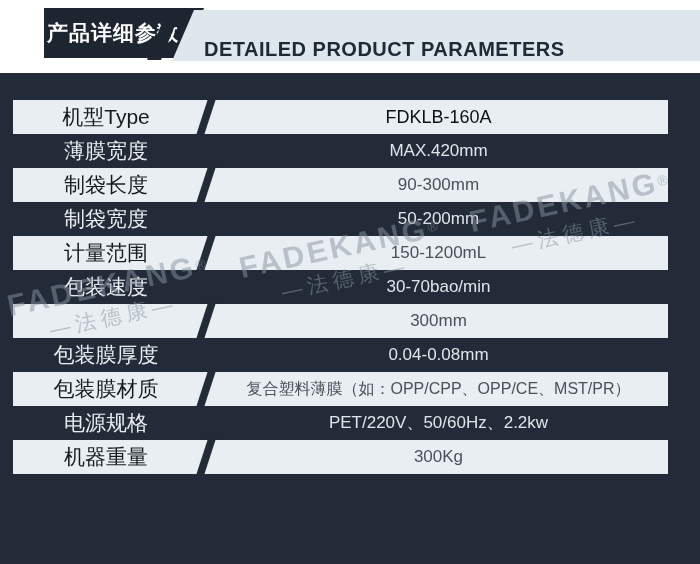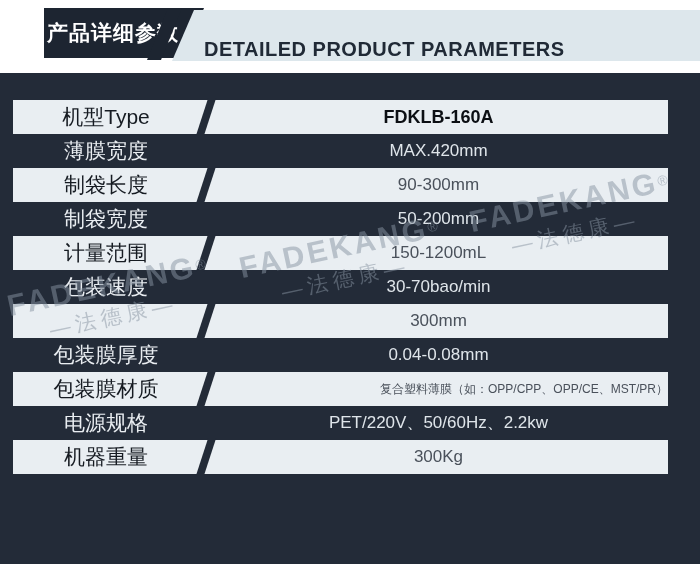--- a/index.html
+++ b/index.html
@@ -50,22 +50,22 @@
   .row.light{background:var(--row-light-bg);}
   .cell{position:absolute;top:0;height:34px;line-height:34px;white-space:nowrap;overflow:visible;}
   .cell.label{left:0;width:186px;text-align:center;font-size:21px;color:var(--row-light-label);}
   .cell.value{left:196px;right:0;text-align:center;font-size:17px;color:var(--row-light-value);}
   .row.dark .cell.label{color:var(--row-dark-label);}
   .row.dark .cell.value{color:var(--row-dark-value);}
   .row .slash{
     position:absolute;left:189px;top:-2px;width:8px;height:38px;
     background:var(--panel-bg);transform:skewX(-18deg);
   }
-  .row.value-bold .cell.value{font-weight:bold;font-size:18px;color:#0c0f14;}
-  .row.value-small .cell.value{font-size:12px;text-align:right;}
+  .row.value-bold .cell.value{font-weight:normal;font-size:18px;color:#0c0f14;}
+  .row.value-small .cell.value{font-size:16px;}
   
   .wm{
     position:absolute;width:240px;text-align:center;z-index:2;
     transform:rotate(-12deg);color:var(--watermark);pointer-events:none;
   }
   .wm .wm-latin{font-size:30px;font-weight:bold;letter-spacing:3px;line-height:1;}
   .wm .wm-latin sup{font-size:14px;font-weight:normal;vertical-align:6px;letter-spacing:0;}
   .wm .wm-cn{font-size:21px;letter-spacing:5px;margin-top:3px;}
   .wm1{left:452px;top:186px;}
   .wm2{left:222px;top:232px;}

